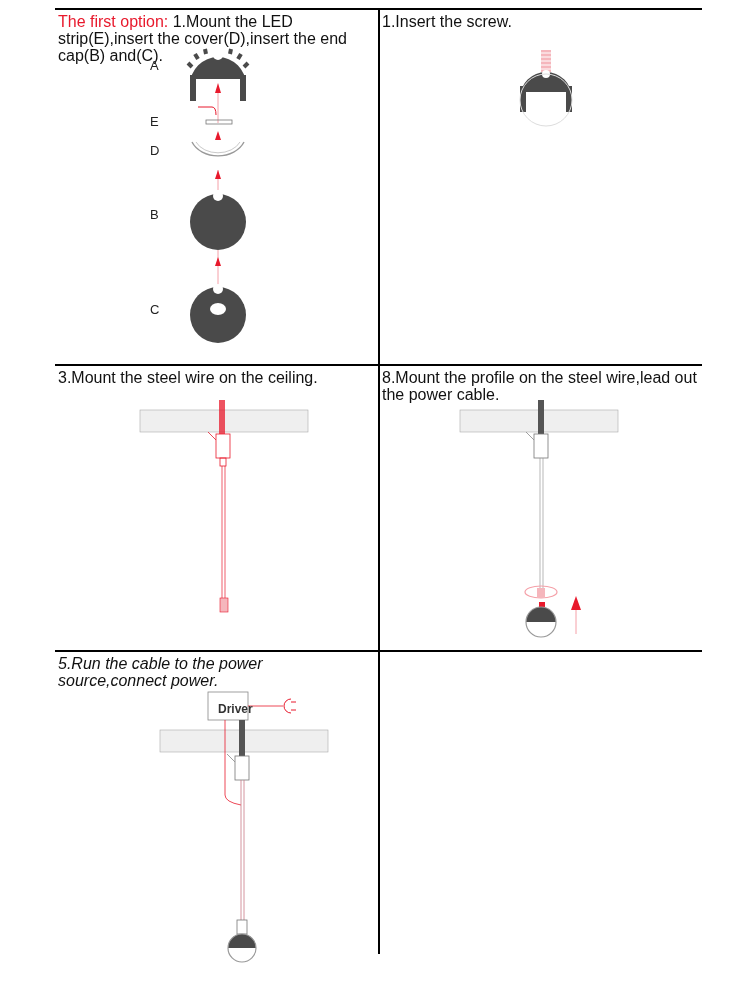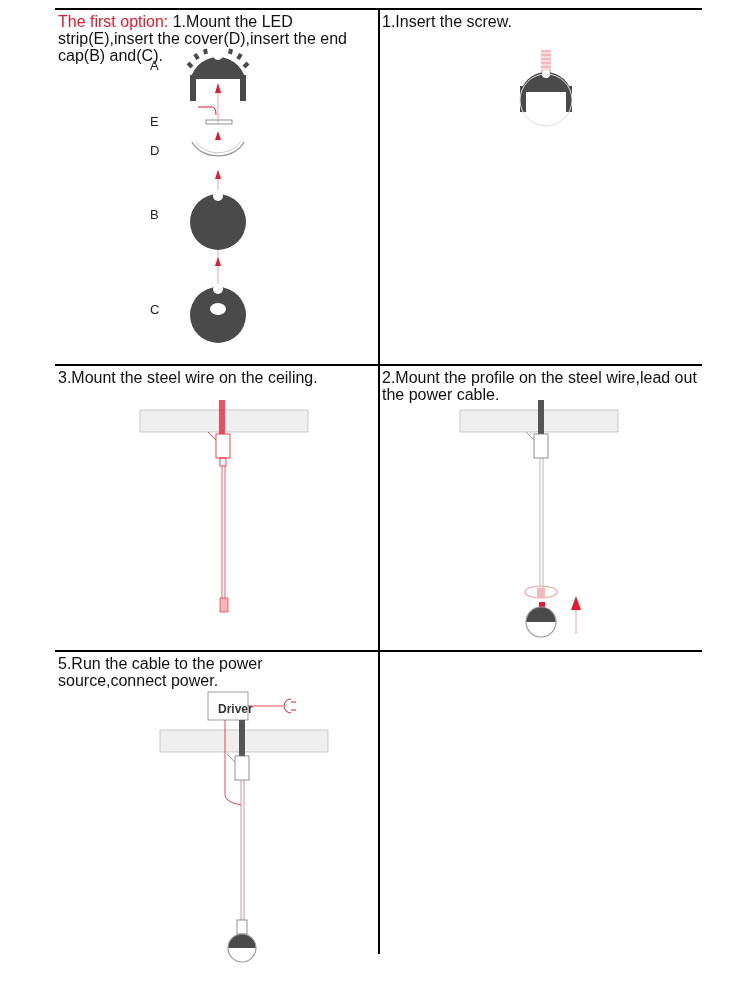--- a/index.html
+++ b/index.html
@@ -82,38 +82,38 @@
   <rect x="0" y="10" width="168" height="22" fill="#efefef" stroke="#aaa" stroke-width="0.6"></rect>
   <rect x="79" y="0" width="6" height="34" fill="#e8192c" opacity="0.75"></rect>
   <rect x="76" y="34" width="14" height="24" fill="none" stroke="#e8192c" stroke-width="0.8"></rect>
   <line x1="76" y1="40" x2="68" y2="32" stroke="#e8192c" stroke-width="0.8"></line>
   <rect x="80" y="58" width="6" height="8" fill="none" stroke="#e8192c" stroke-width="0.8"></rect>
   <line x1="82" y1="66" x2="82" y2="198" stroke="#e8192c" stroke-width="0.7"></line>
   <line x1="85" y1="66" x2="85" y2="198" stroke="#e8192c" stroke-width="0.7"></line>
   <rect x="80" y="198" width="8" height="14" fill="#f5b6bc" stroke="#e8192c" stroke-width="0.6"></rect>
 </svg>
 
-<div class="cell-text" style="left:382px; top:369px; width:318px;">2.Mount the profile on the steel wire,lead out the power cable.</div>
+<div class="cell-text" style="left:382px; top:369px; width:318px;">8.Mount the profile on the steel wire,lead out the power cable.</div>
 <svg width="200" height="240" style="left:460px; top:400px;">
   <rect x="0" y="10" width="158" height="22" fill="#efefef" stroke="#aaa" stroke-width="0.6"></rect>
   <rect x="78" y="0" width="6" height="34" fill="#555"></rect>
   <rect x="74" y="34" width="14" height="24" fill="none" stroke="#777" stroke-width="0.8"></rect>
   <line x1="74" y1="40" x2="66" y2="32" stroke="#888" stroke-width="0.8"></line>
   <line x1="80" y1="58" x2="80" y2="190" stroke="#999" stroke-width="0.7"></line>
   <line x1="83" y1="58" x2="83" y2="190" stroke="#999" stroke-width="0.7"></line>
   <ellipse cx="81" cy="192" rx="16" ry="6" fill="none" stroke="#f5a0a8" stroke-width="1.2"></ellipse>
   <rect x="77" y="188" width="8" height="10" fill="#f5b6bc"></rect>
   <rect x="79" y="202" width="6" height="10" fill="#e8192c"></rect>
   <path d="M66,222 A15,15 0 0 1 96,222" fill="#4a4a4a"></path>
   <circle cx="81" cy="222" r="15" fill="none" stroke="#999" stroke-width="1.2"></circle>
   <polygon points="116,196 111,210 121,210" fill="#e8192c"></polygon>
   <line x1="116" y1="210" x2="116" y2="234" stroke="#f5a0a8" stroke-width="1"></line>
 </svg>
 
-<div class="cell-text" style="left:58px; top:655px; width:300px;">5.Run the cable to the power source,connect power.</div>
+<div class="cell-text" style="left:58px; top:655px; width:300px;font-style:italic;">5.Run the cable to the power source,connect power.</div>
 <svg width="200" height="280" style="left:155px; top:690px;">
   <rect x="53" y="2" width="40" height="28" fill="#fff" stroke="#888" stroke-width="0.8"></rect>
   <line x1="93" y1="16" x2="128" y2="16" stroke="#e8192c" stroke-width="0.8"></line>
   <path d="M136,9 A7,7 0 0 0 136,23" fill="none" stroke="#e8192c" stroke-width="1"></path>
   <line x1="136" y1="12" x2="141" y2="12" stroke="#e8192c" stroke-width="1"></line>
   <line x1="136" y1="20" x2="141" y2="20" stroke="#e8192c" stroke-width="1"></line>
   <rect x="5" y="40" width="168" height="22" fill="#efefef" stroke="#aaa" stroke-width="0.6"></rect>
   <rect x="84" y="30" width="6" height="36" fill="#555"></rect>
   <line x1="70" y1="30" x2="70" y2="105" stroke="#e8192c" stroke-width="0.8"></line>
   <rect x="80" y="66" width="14" height="24" fill="none" stroke="#777" stroke-width="0.8"></rect>

